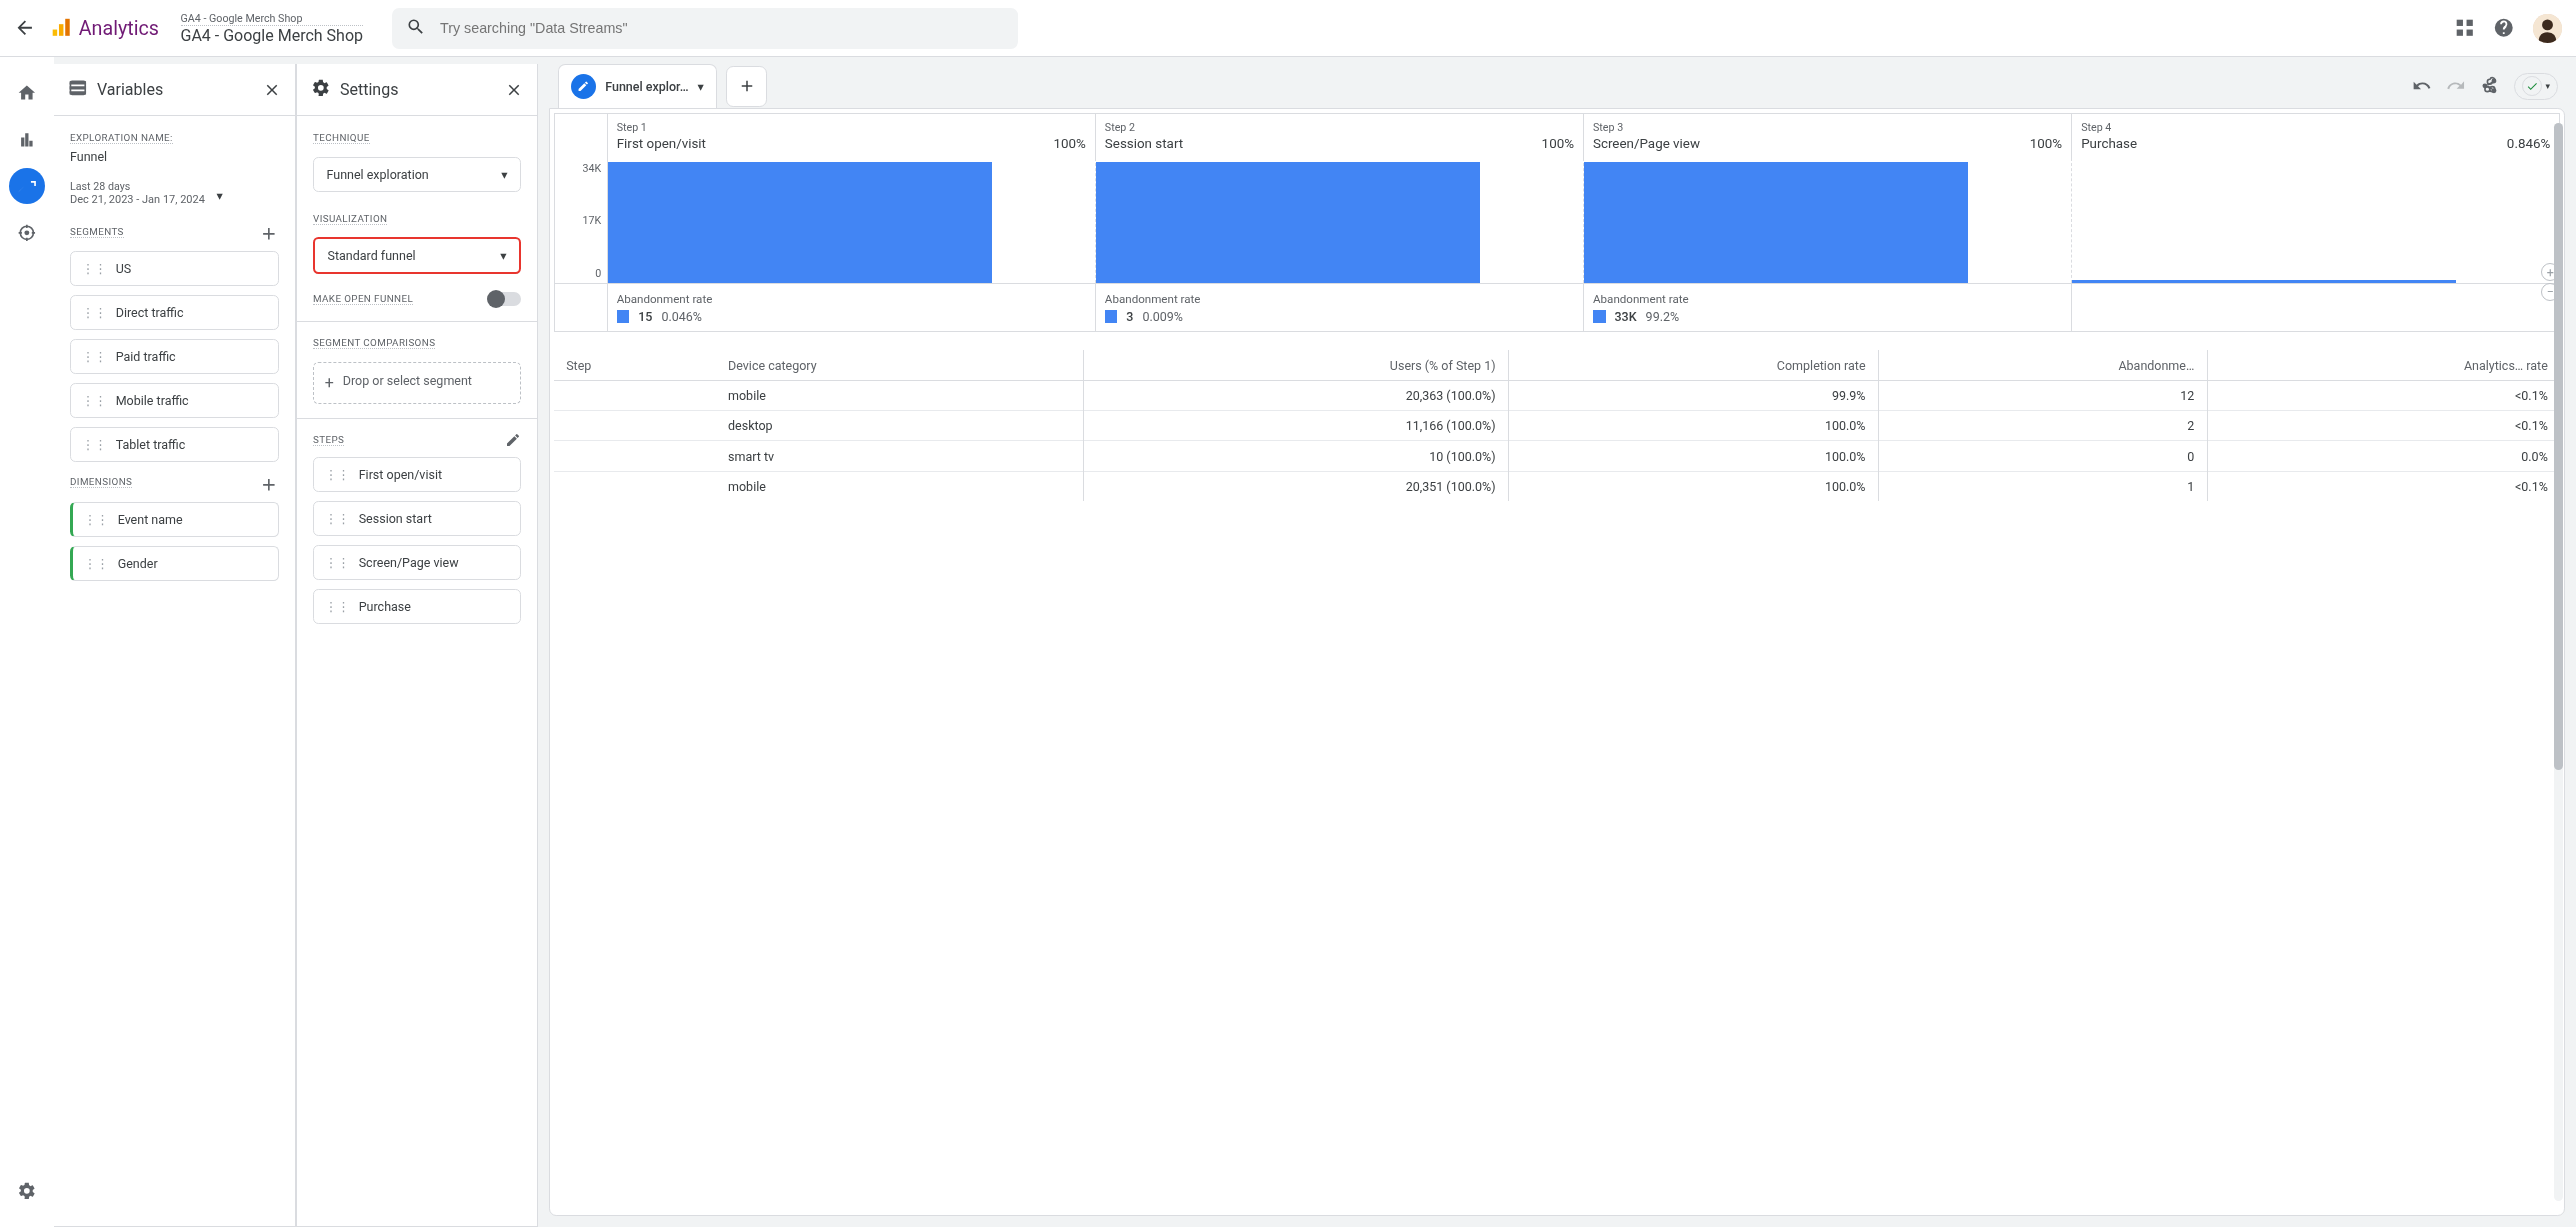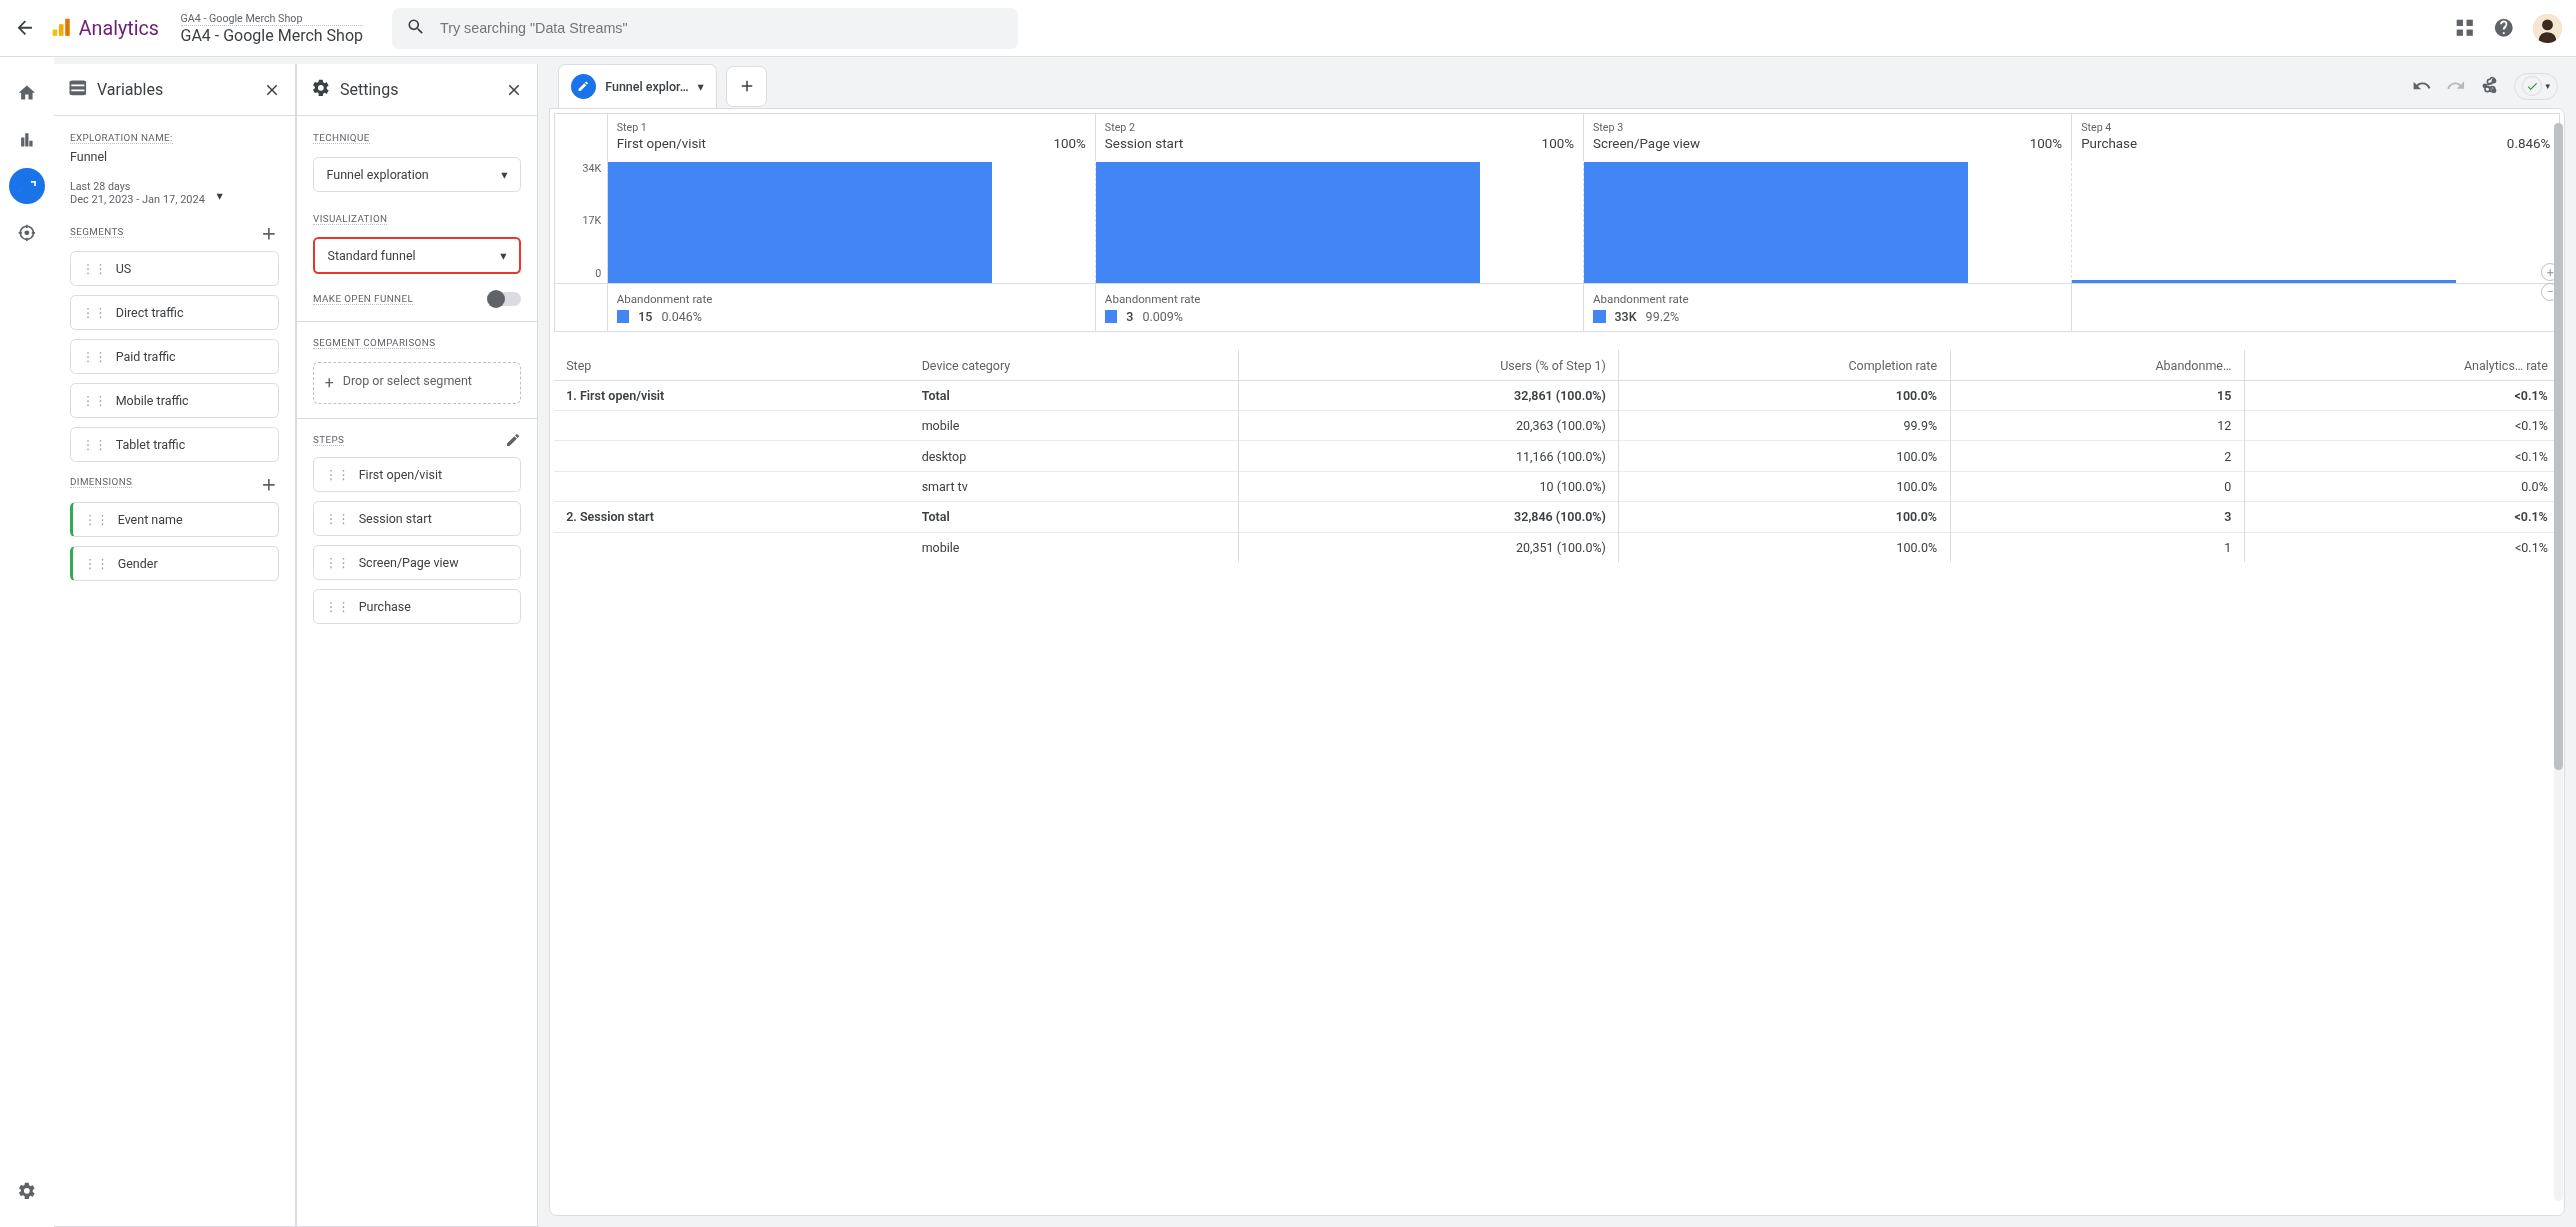--- a/index.html
+++ b/index.html
@@ -463,28 +463,20 @@
               <th class="left">Step</th>
               <th class="left">Device category</th>
               <th class="col-border-left">Users (% of Step 1)</th>
               <th class="col-border-left">Completion rate</th>
               <th class="col-border-left">Abandonme…</th>
               <th class="col-border-left">Analytics… rate</th>
             </tr>
           </thead>
           <tbody id="table-body">
               <tr>
-                <td class="left bold">1. First open/visit</td>
-                <td class="left bold">Total</td>
-                <td class="col-border-left bold">32,861 (100.0%)</td>
-                <td class="col-border-left bold">100.0%</td>
-                <td class="col-border-left bold">15</td>
-                <td class="col-border-left bold">&lt;0.1%</td>
-              </tr>
-              <tr>
                 <td class="left"></td>
                 <td class="left">mobile</td>
                 <td class="col-border-left">20,363 (100.0%)</td>
                 <td class="col-border-left">99.9%</td>
                 <td class="col-border-left">12</td>
                 <td class="col-border-left">&lt;0.1%</td>
               </tr>
               <tr>
                 <td class="left"></td>
                 <td class="left">desktop</td>
@@ -495,28 +487,20 @@
               </tr>
               <tr>
                 <td class="left"></td>
                 <td class="left">smart tv</td>
                 <td class="col-border-left">10 (100.0%)</td>
                 <td class="col-border-left">100.0%</td>
                 <td class="col-border-left">0</td>
                 <td class="col-border-left">0.0%</td>
               </tr>
               <tr>
-                <td class="left bold">2. Session start</td>
-                <td class="left bold">Total</td>
-                <td class="col-border-left bold">32,846 (100.0%)</td>
-                <td class="col-border-left bold">100.0%</td>
-                <td class="col-border-left bold">3</td>
-                <td class="col-border-left bold">&lt;0.1%</td>
-              </tr>
-              <tr>
                 <td class="left"></td>
                 <td class="left">mobile</td>
                 <td class="col-border-left">20,351 (100.0%)</td>
                 <td class="col-border-left">100.0%</td>
                 <td class="col-border-left">1</td>
                 <td class="col-border-left">&lt;0.1%</td>
               </tr>
             </tbody>
         </table>
 

